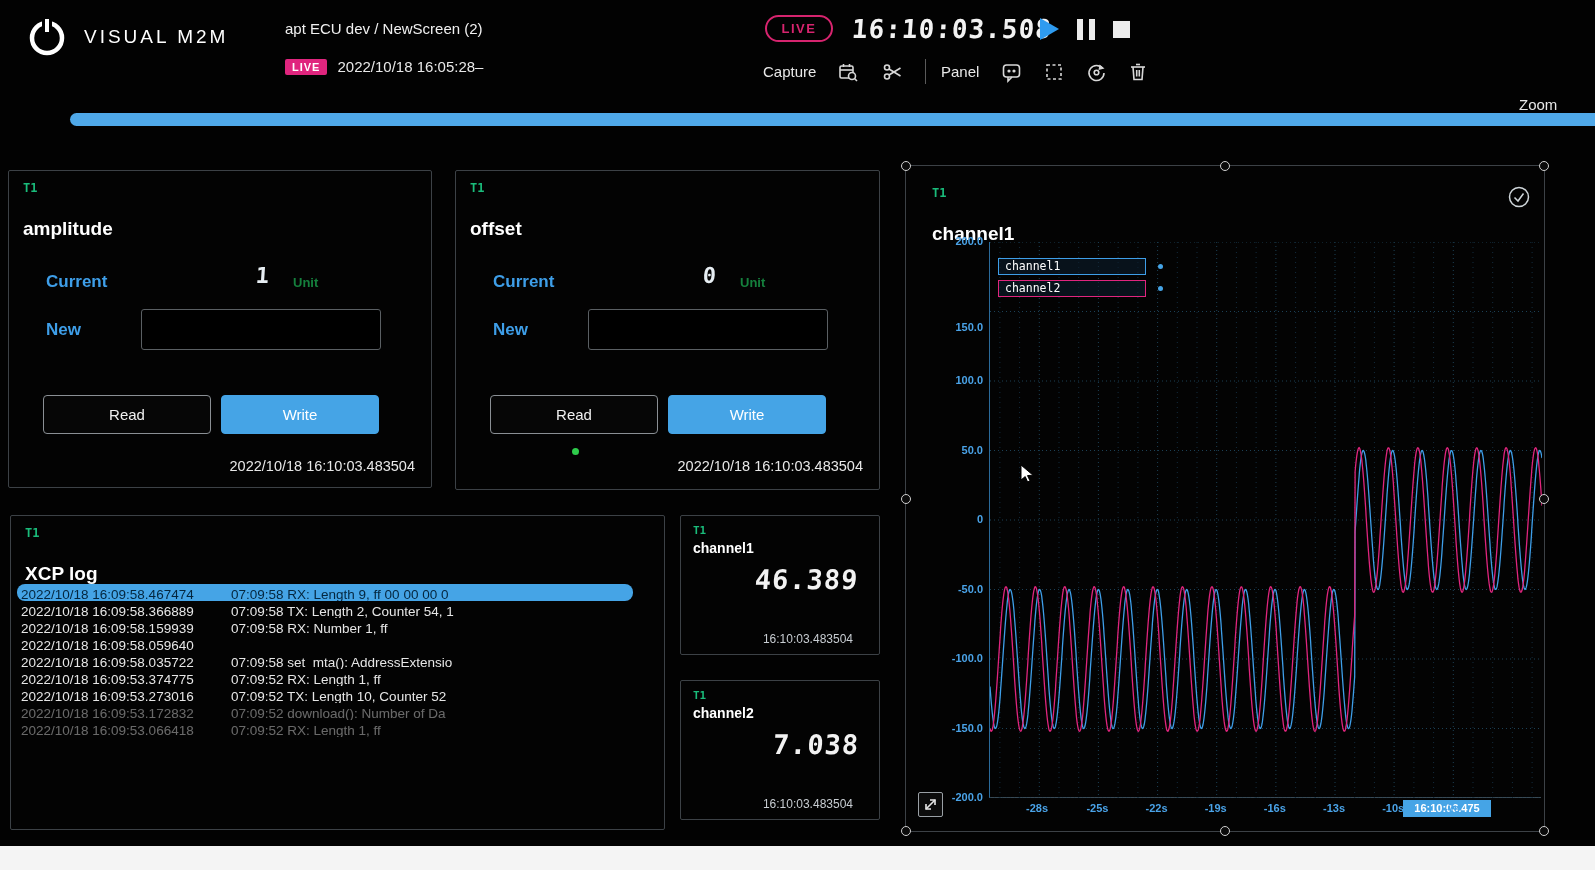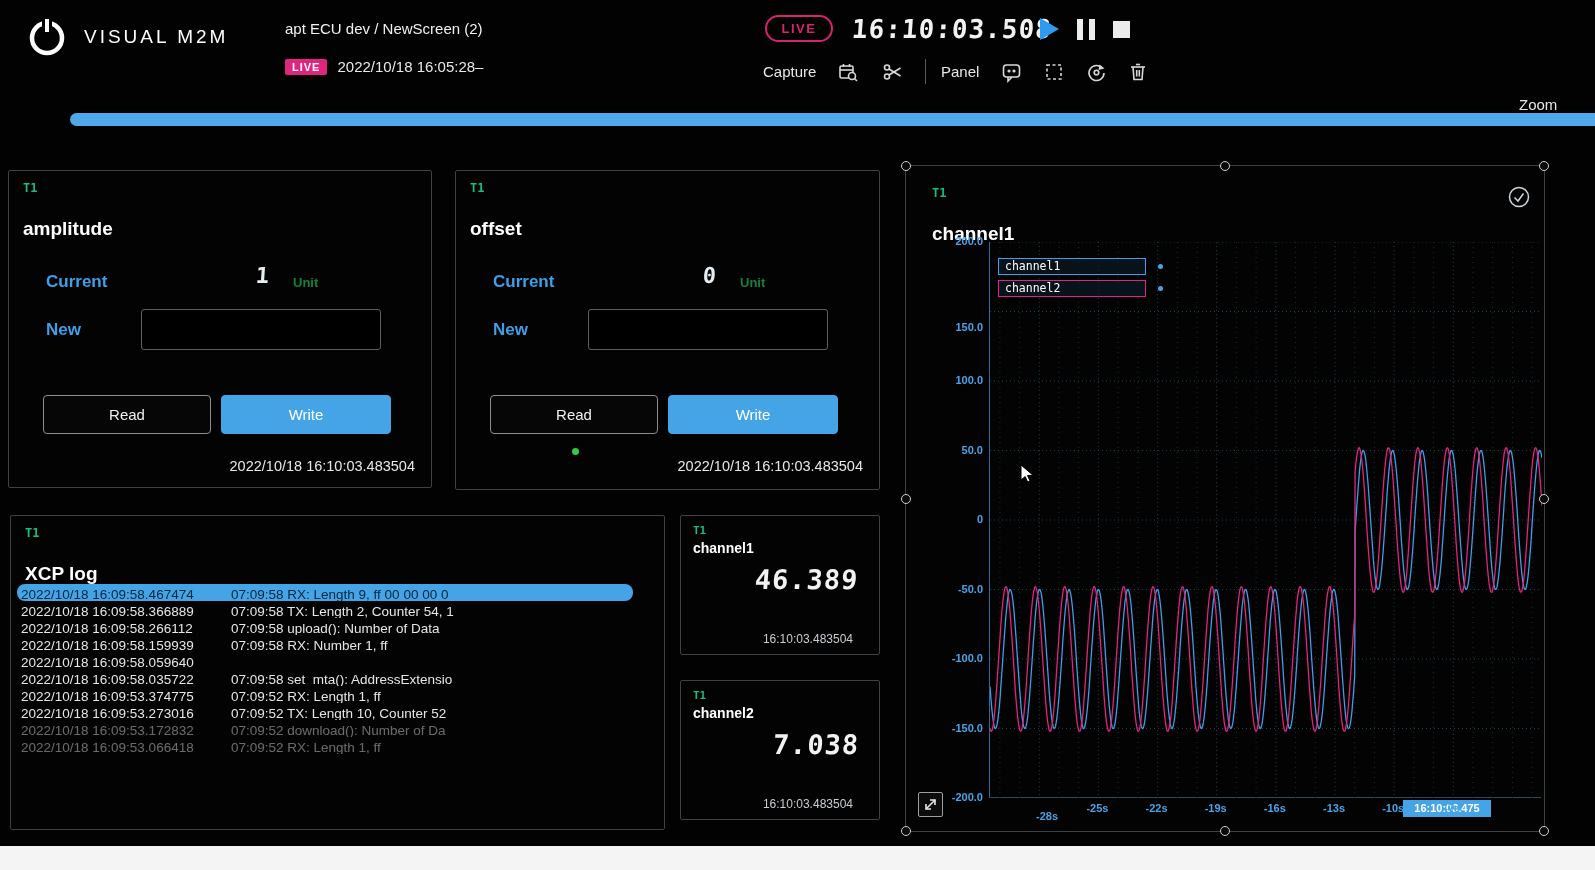--- a/index.html
+++ b/index.html
@@ -44,21 +44,21 @@
   .p-amp { left:8px; top:170px; width:424px; height:318px; }
   .p-off { left:455px; top:170px; width:425px; height:320px; }
   .fld-label { position:absolute; color:#3e9ee8; font-size:17px; font-weight:700; }
   .lab-cur { left:37px; top:101px; }
   .lab-new { left:37px; top:149px; }
   .cur-value { position:absolute; left:232px; top:92px; width:44px; text-align:center; font-size:22px; color:#e7eef3; }
   .unit { position:absolute; left:284px; top:104px; color:#15803d; font-size:13px; font-weight:700; }
   .new-input { position:absolute; left:132px; top:138px; width:240px; height:41px; background:#000; border:1px solid #5a5f63; border-radius:3px; color:#fff; font-size:16px; padding:0 10px; }
   .btn { position:absolute; top:224px; height:39px; border-radius:4px; font-size:15px; display:flex; align-items:center; justify-content:center; cursor:pointer; font-weight:400; }
   .btn-read { left:34px; width:168px; background:#060606; border:1px solid #8a8f94; color:#f0f0f0; }
-  .btn-write { left:212px; width:170px; background:#45a4e6; border:1px solid #45a4e6; color:#fff; }
+  .btn-write { left:212px; width:158px; background:#45a4e6; border:1px solid #45a4e6; color:#fff; }
   .stamp { position:absolute; right:16px; top:287px; font-size:14.5px; color:#e8e8e8; }
   .green-dot { position:absolute; left:116px; top:277px; width:7px; height:7px; border-radius:50%; background:#2ecc4b; }
 
   
   .p-log { left:10px; top:515px; width:655px; height:315px; }
   .log-rows { position:absolute; left:6px; top:68px; width:616px; }
   .log-row { display:flex; height:17px; line-height:21.7px; font-size:13.5px; padding-left:4px; color:#e6e6e6; cursor:pointer; white-space:nowrap;border-radius:8px; }
   .log-row.selected { background:#45a4e6; color:#04263e; }
   .log-row.dimmed { opacity:.45; }
   .log-time { width:210px; flex:0 0 210px; }
@@ -211,24 +211,20 @@
     <span class="tag">T1</span>
     <h2 class="ptitle">XCP log</h2>
     <div class="log-rows">
         <div class="log-row selected">
           <span class="log-time">2022/10/18 16:09:58.467474</span>
           <span class="log-msg">07:09:58 RX: Length 9, ff 00 00 00 0</span>
         </div>
         <div class="log-row normal">
           <span class="log-time">2022/10/18 16:09:58.366889</span>
           <span class="log-msg">07:09:58 TX: Length 2, Counter 54, 1</span>
-        </div>
-        <div class="log-row normal">
-          <span class="log-time">2022/10/18 16:09:58.266112</span>
-          <span class="log-msg">07:09:58 upload(): Number of Data</span>
         </div>
         <div class="log-row normal">
           <span class="log-time">2022/10/18 16:09:58.159939</span>
           <span class="log-msg">07:09:58 RX: Number 1, ff</span>
         </div>
         <div class="log-row normal">
           <span class="log-time">2022/10/18 16:09:58.059640</span>
         </div>
         <div class="log-row normal">
           <span class="log-time">2022/10/18 16:09:58.035722</span>
@@ -349,21 +345,21 @@
       <div class="xend-chip">16:10:03.475</div>
     <div class="ytick" style="top: -3px;">200.0</div>
         <div class="ytick" style="top: 83px;">150.0</div>
         <div class="ytick" style="top: 136px;">100.0</div>
         <div class="ytick" style="top: 205.5px;">50.0</div>
         <div class="ytick" style="top: 275px;">0</div>
         <div class="ytick" style="top: 344.5px;">-50.0</div>
         <div class="ytick" style="top: 414px;">-100.0</div>
         <div class="ytick" style="top: 483.5px;">-150.0</div>
         <div class="ytick" style="top: 553px;">-200.0</div>
-        <div class="xtick" style="left: 88px; margin-top: 8px;">-28s</div>
+        <div class="xtick" style="left: 78px;">-28s</div>
         <div class="xtick" style="left: 138.429px;">-25s</div>
         <div class="xtick" style="left: 197.571px;">-22s</div>
         <div class="xtick" style="left: 256.714px;">-19s</div>
         <div class="xtick" style="left: 315.857px;">-16s</div>
         <div class="xtick" style="left: 375px;">-13s</div>
         <div class="xtick" style="left: 434.143px;">-10s</div>
         <div class="xtick" style="left: 493.286px;">-7s</div>
       </div>
 
     <span class="expand-btn">

